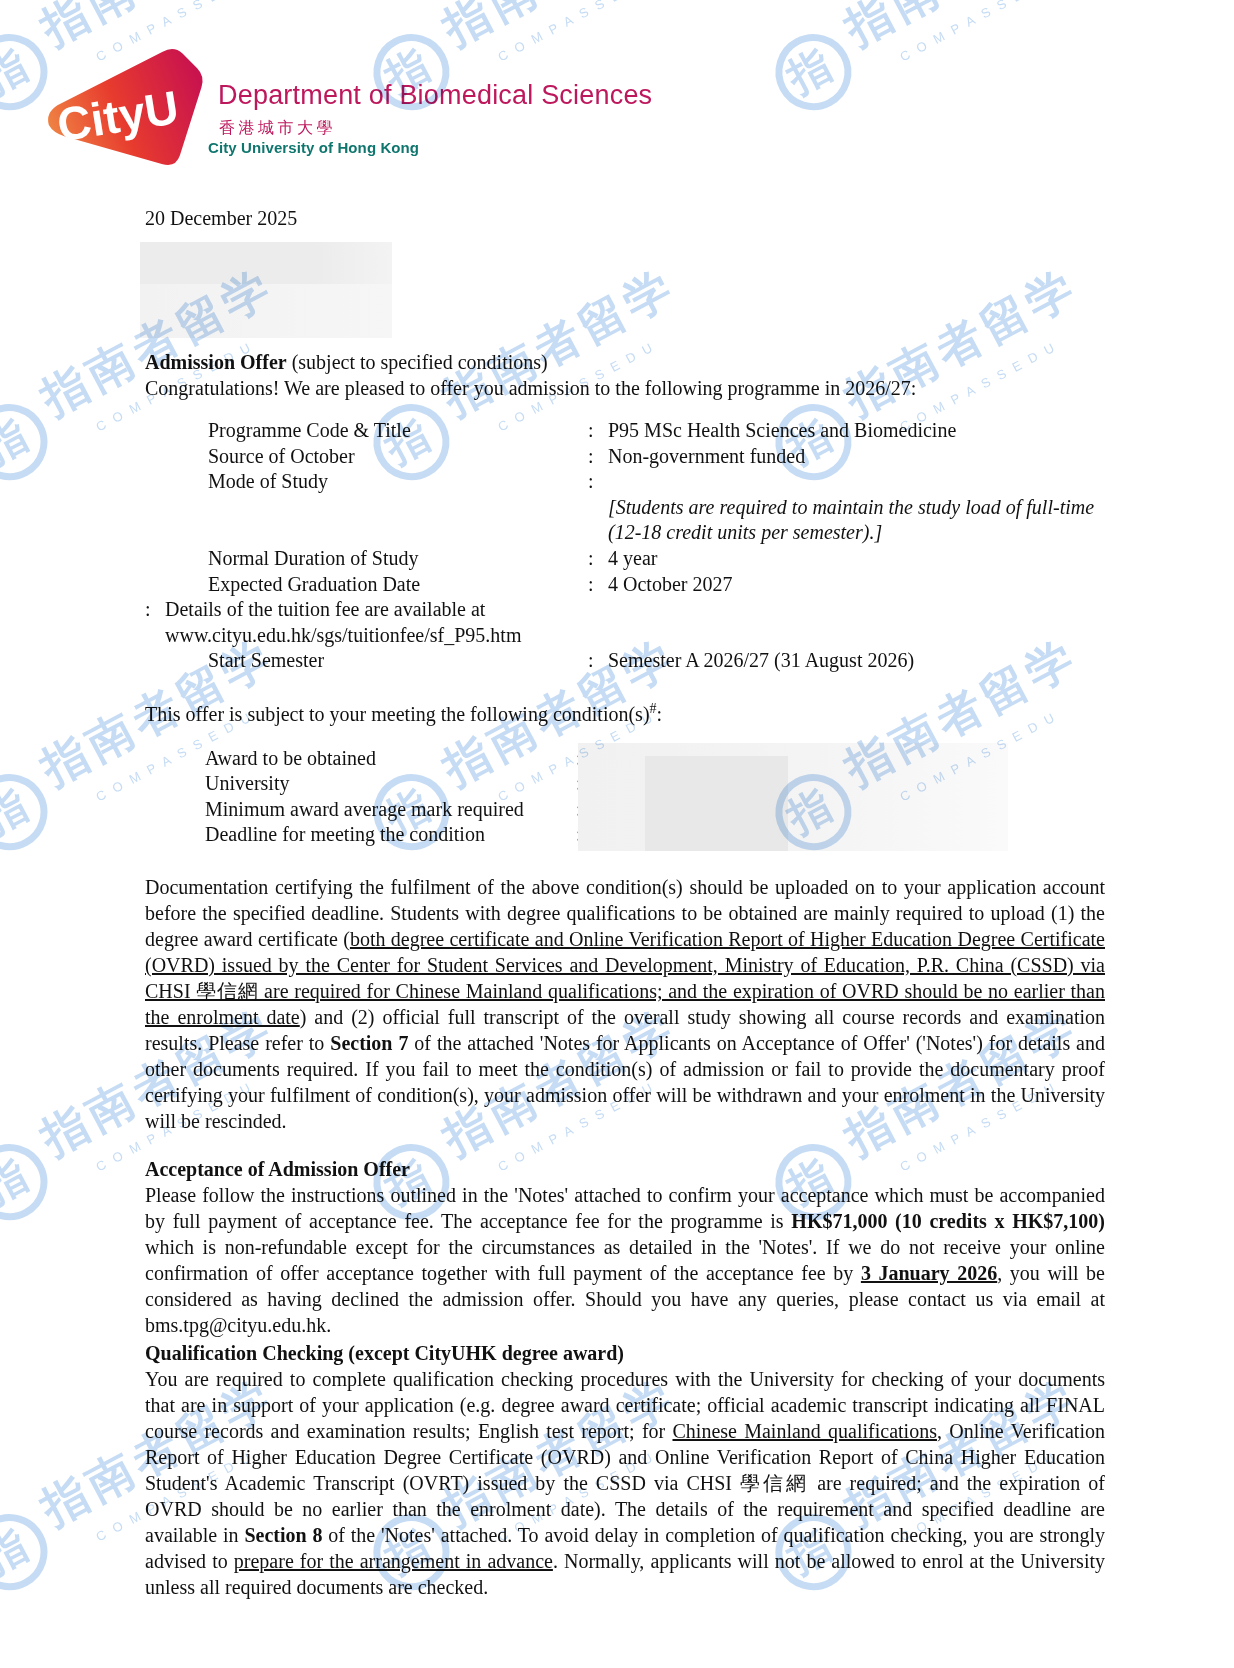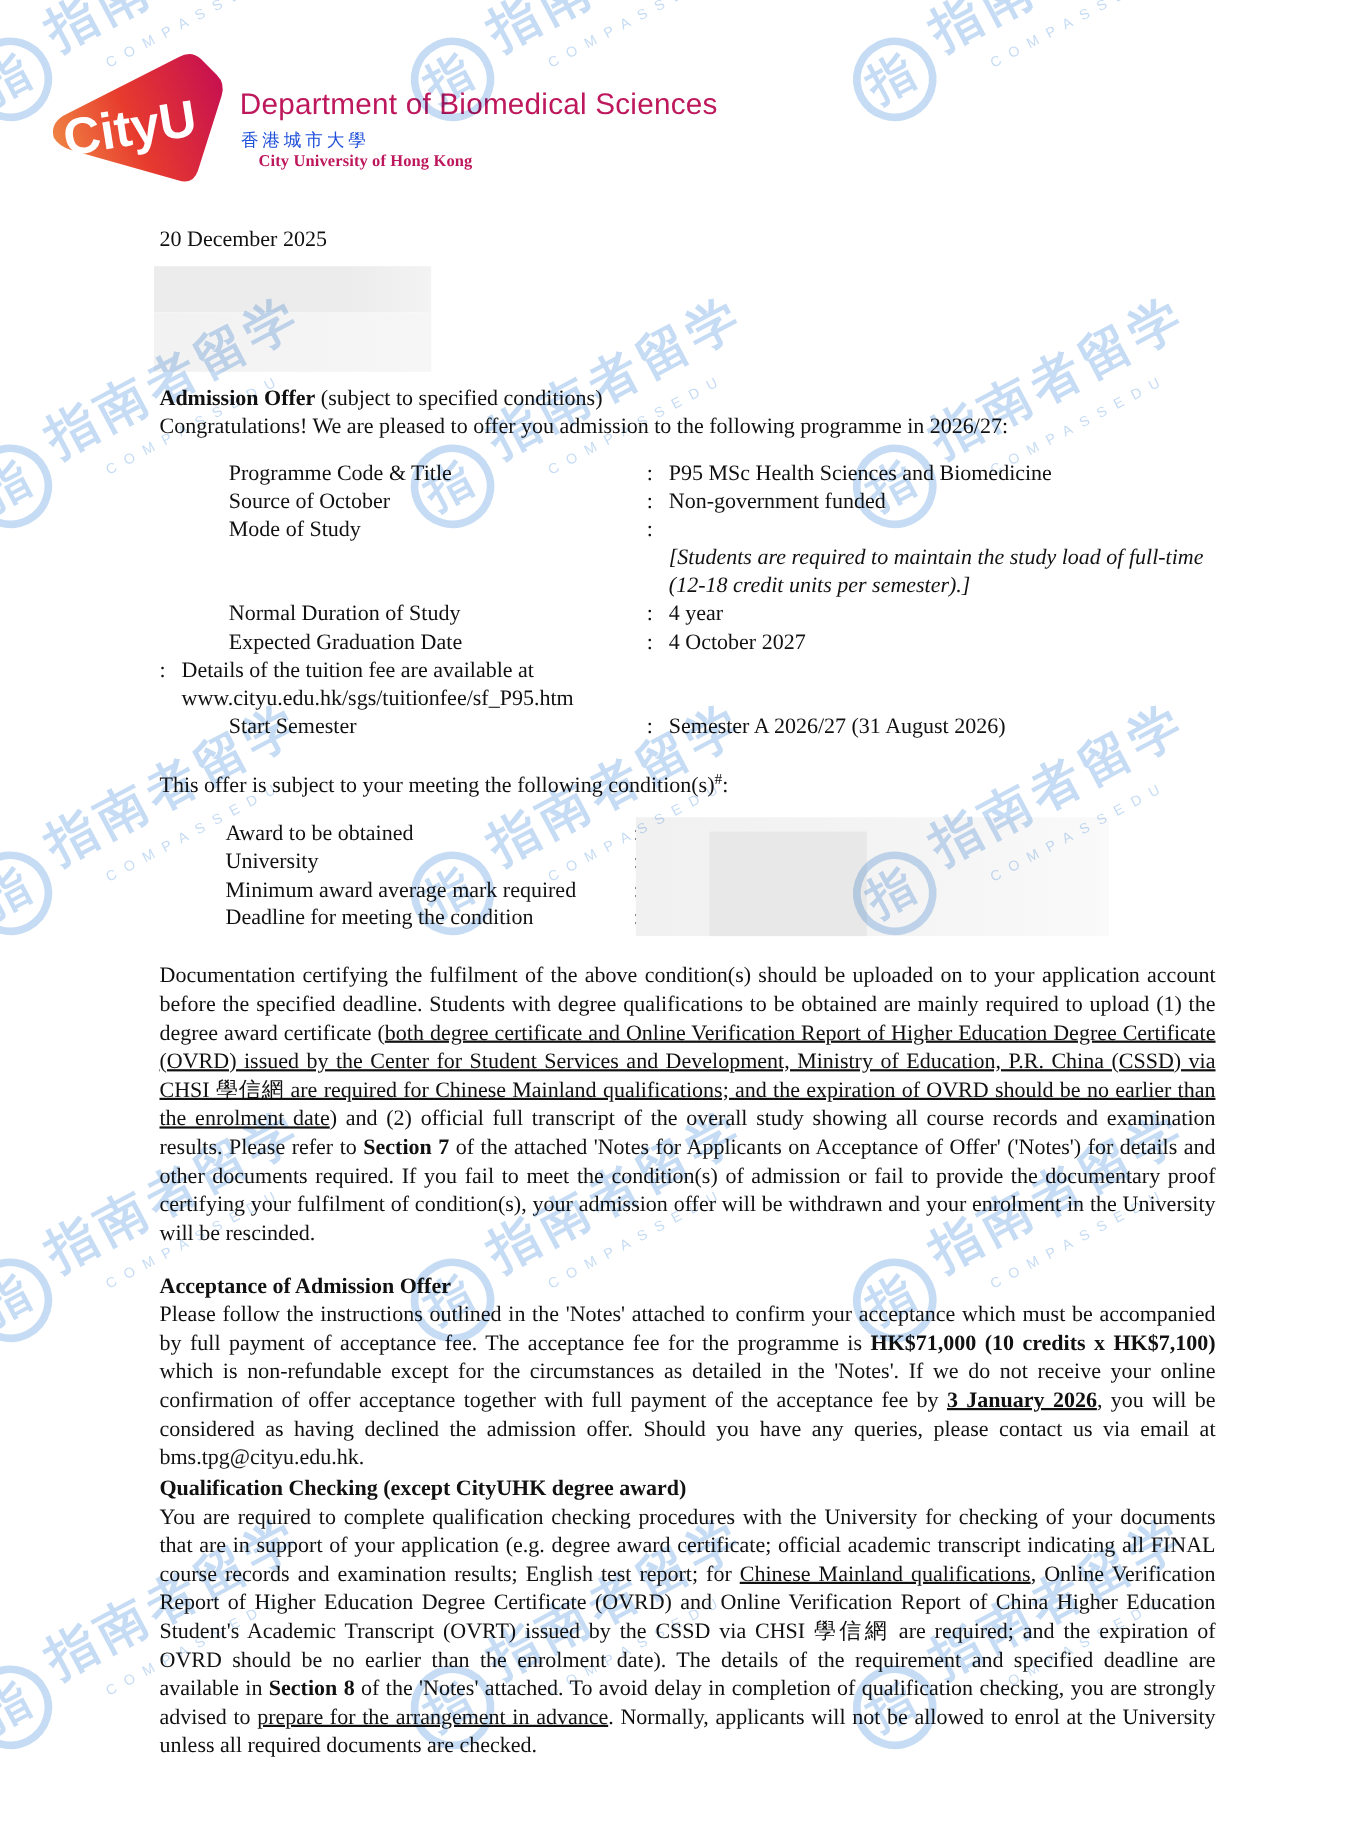--- a/index.html
+++ b/index.html
@@ -13,24 +13,24 @@
     font-size:20px;
     color:#111;
   }
   
   .hdr-logo{position:absolute;left:36px;top:44px;width:174px;height:138px;z-index:2;}
   .hdr-dept{position:absolute;left:218px;top:80px;z-index:2;
     font-family:"Liberation Sans","DejaVu Sans",sans-serif;
     font-size:27px;font-weight:400;color:#be185d;letter-spacing:0.2px;}
   .hdr-cn{position:absolute;left:219px;top:118px;z-index:2;
     font-family:"Liberation Sans","DejaVu Sans",sans-serif;
-    font-size:16px;color:#1d4ed8;letter-spacing:3.5px;}
-  .hdr-en{position:absolute;left:235px;top:139px;z-index:2;
-    font-family:Liberation Serif, serif;
-    font-size:15px;font-weight:700;color:#be185d;letter-spacing:0.1px;}
+    font-size:16px;color:#be185d;letter-spacing:3.5px;}
+  .hdr-en{position:absolute;left:208px;top:139px;z-index:2;
+    font-family:Liberation Sans, sans-serif;
+    font-size:15px;font-weight:700;color:#0f766e;letter-spacing:0.1px;}
   
   .content{position:relative;z-index:2;padding:205px 129px 0 145px;}
   .line{line-height:26px;}
   .date{margin:0 0 0 0;}
   .addr-redact{position:absolute;left:140px;top:242px;width:252px;height:96px;z-index:1;}
   .addr-redact .r1{position:absolute;left:0;top:0;width:100%;height:42px;
     background:linear-gradient(to right,#ececec 0%,#ececec 70%,#f3f3f3 100%);}
   .addr-redact .r2{position:absolute;left:0;top:42px;width:100%;height:54px;
     background:linear-gradient(to right,#f2f2f2 0%,#f6f6f6 100%);}
   .subject{margin-top:118px;}

